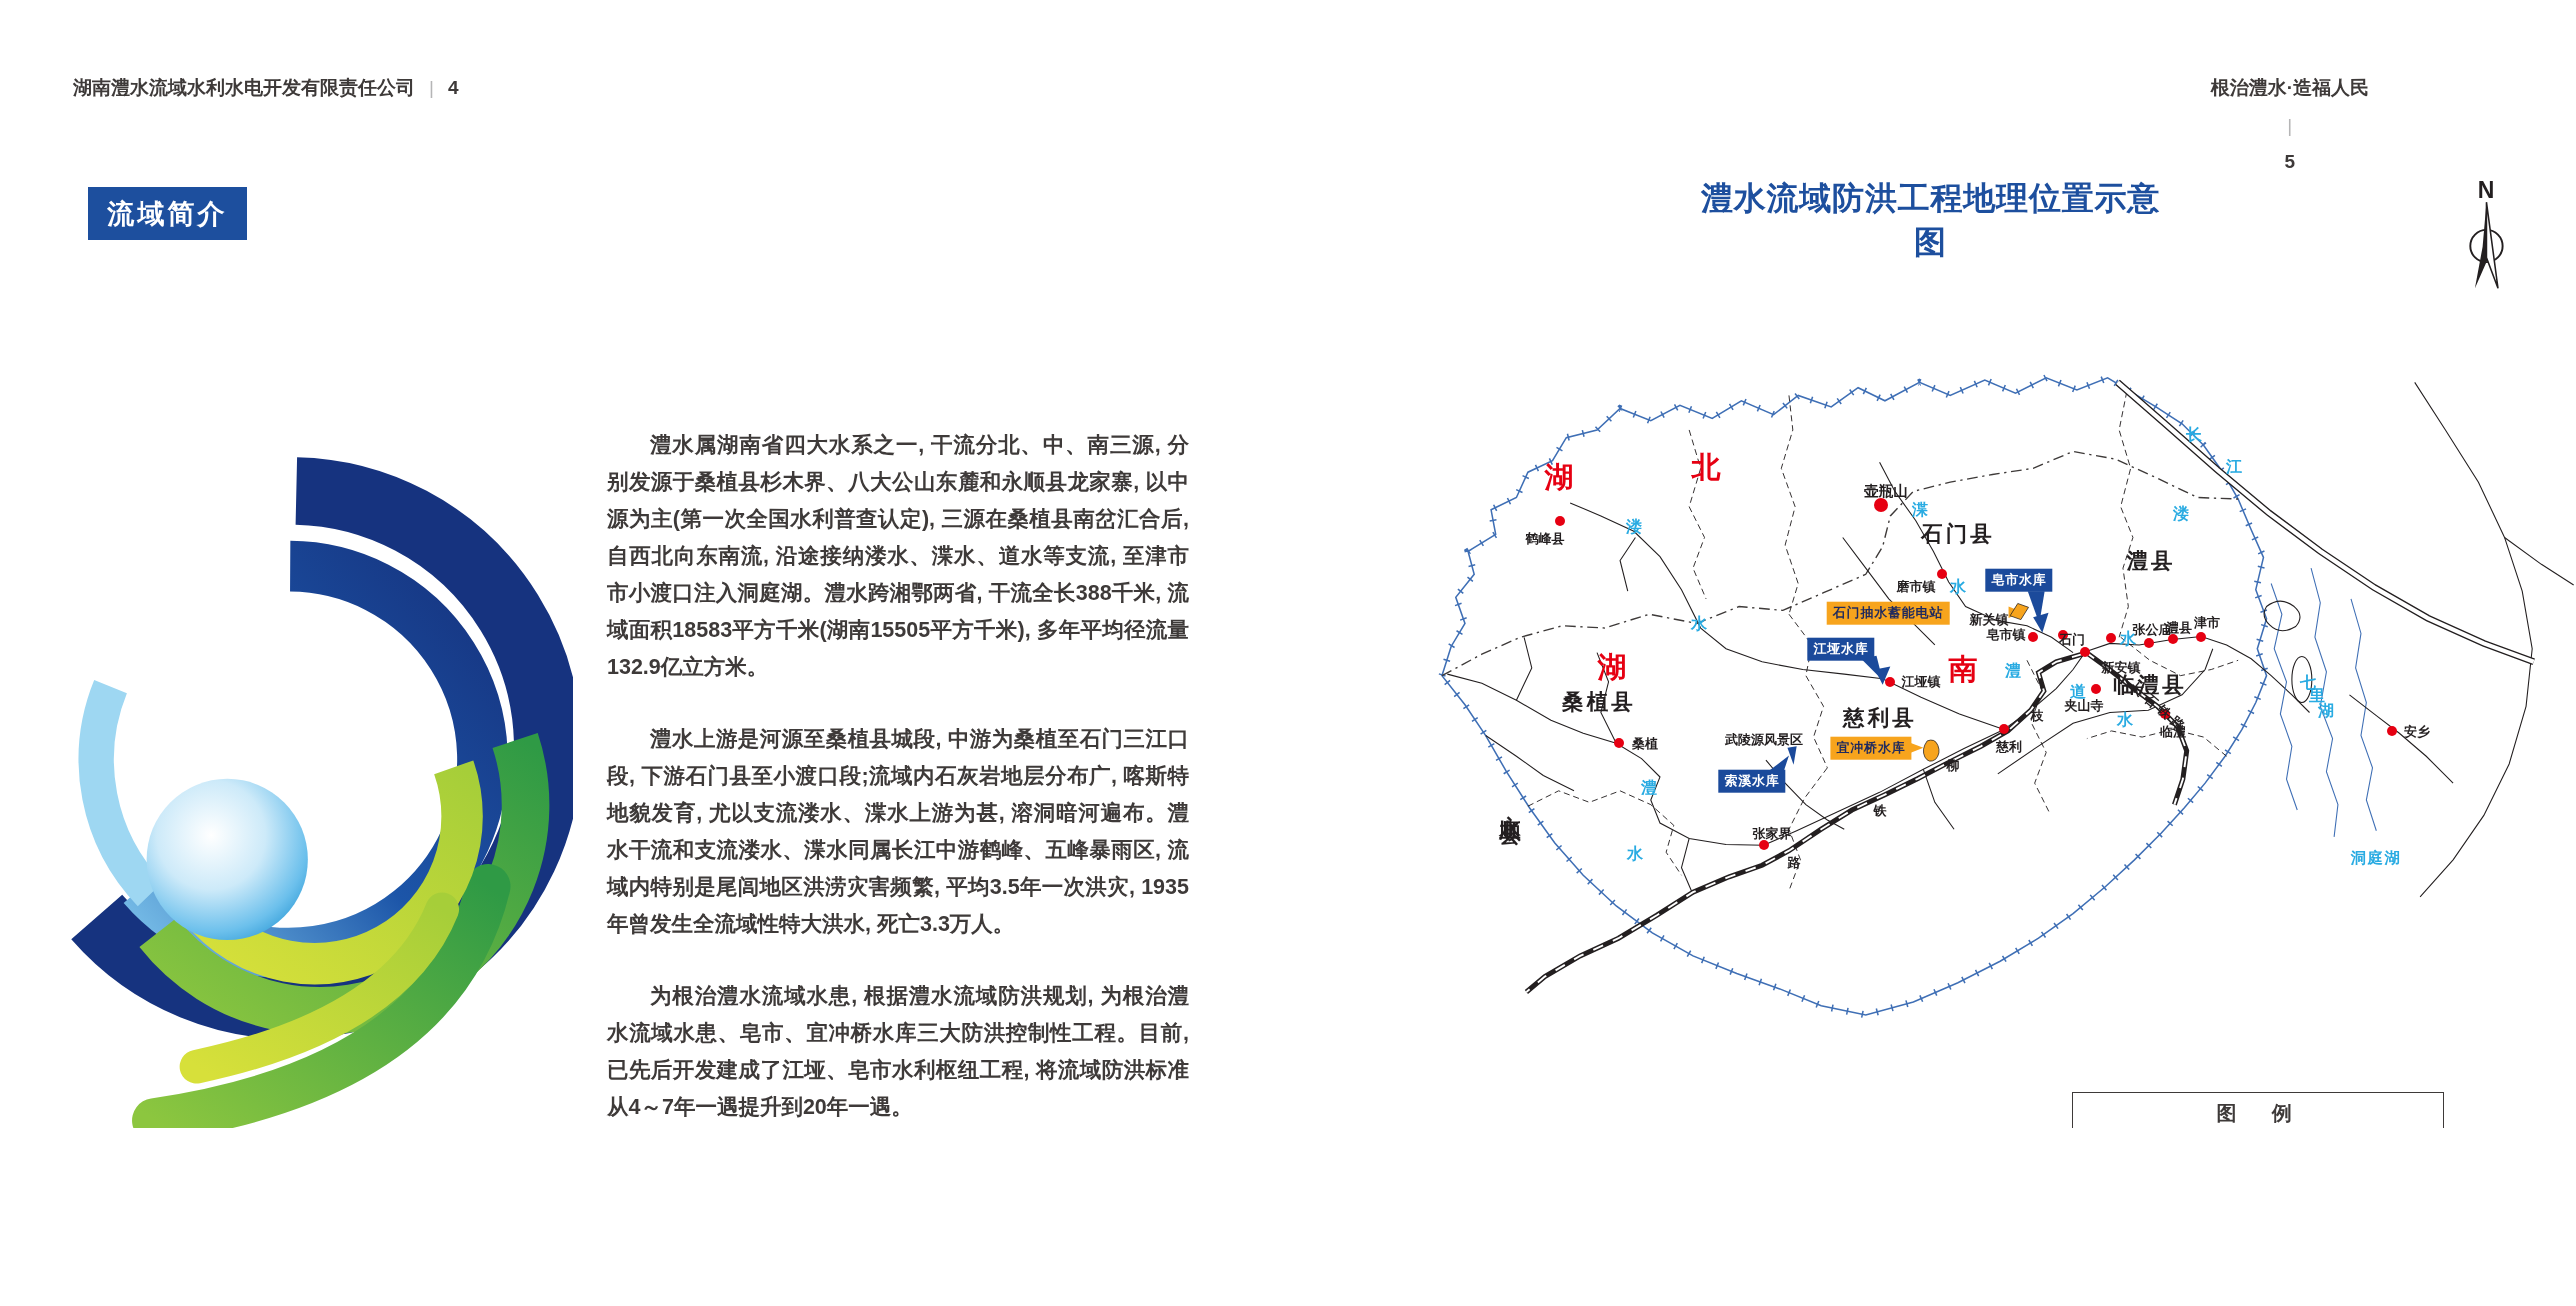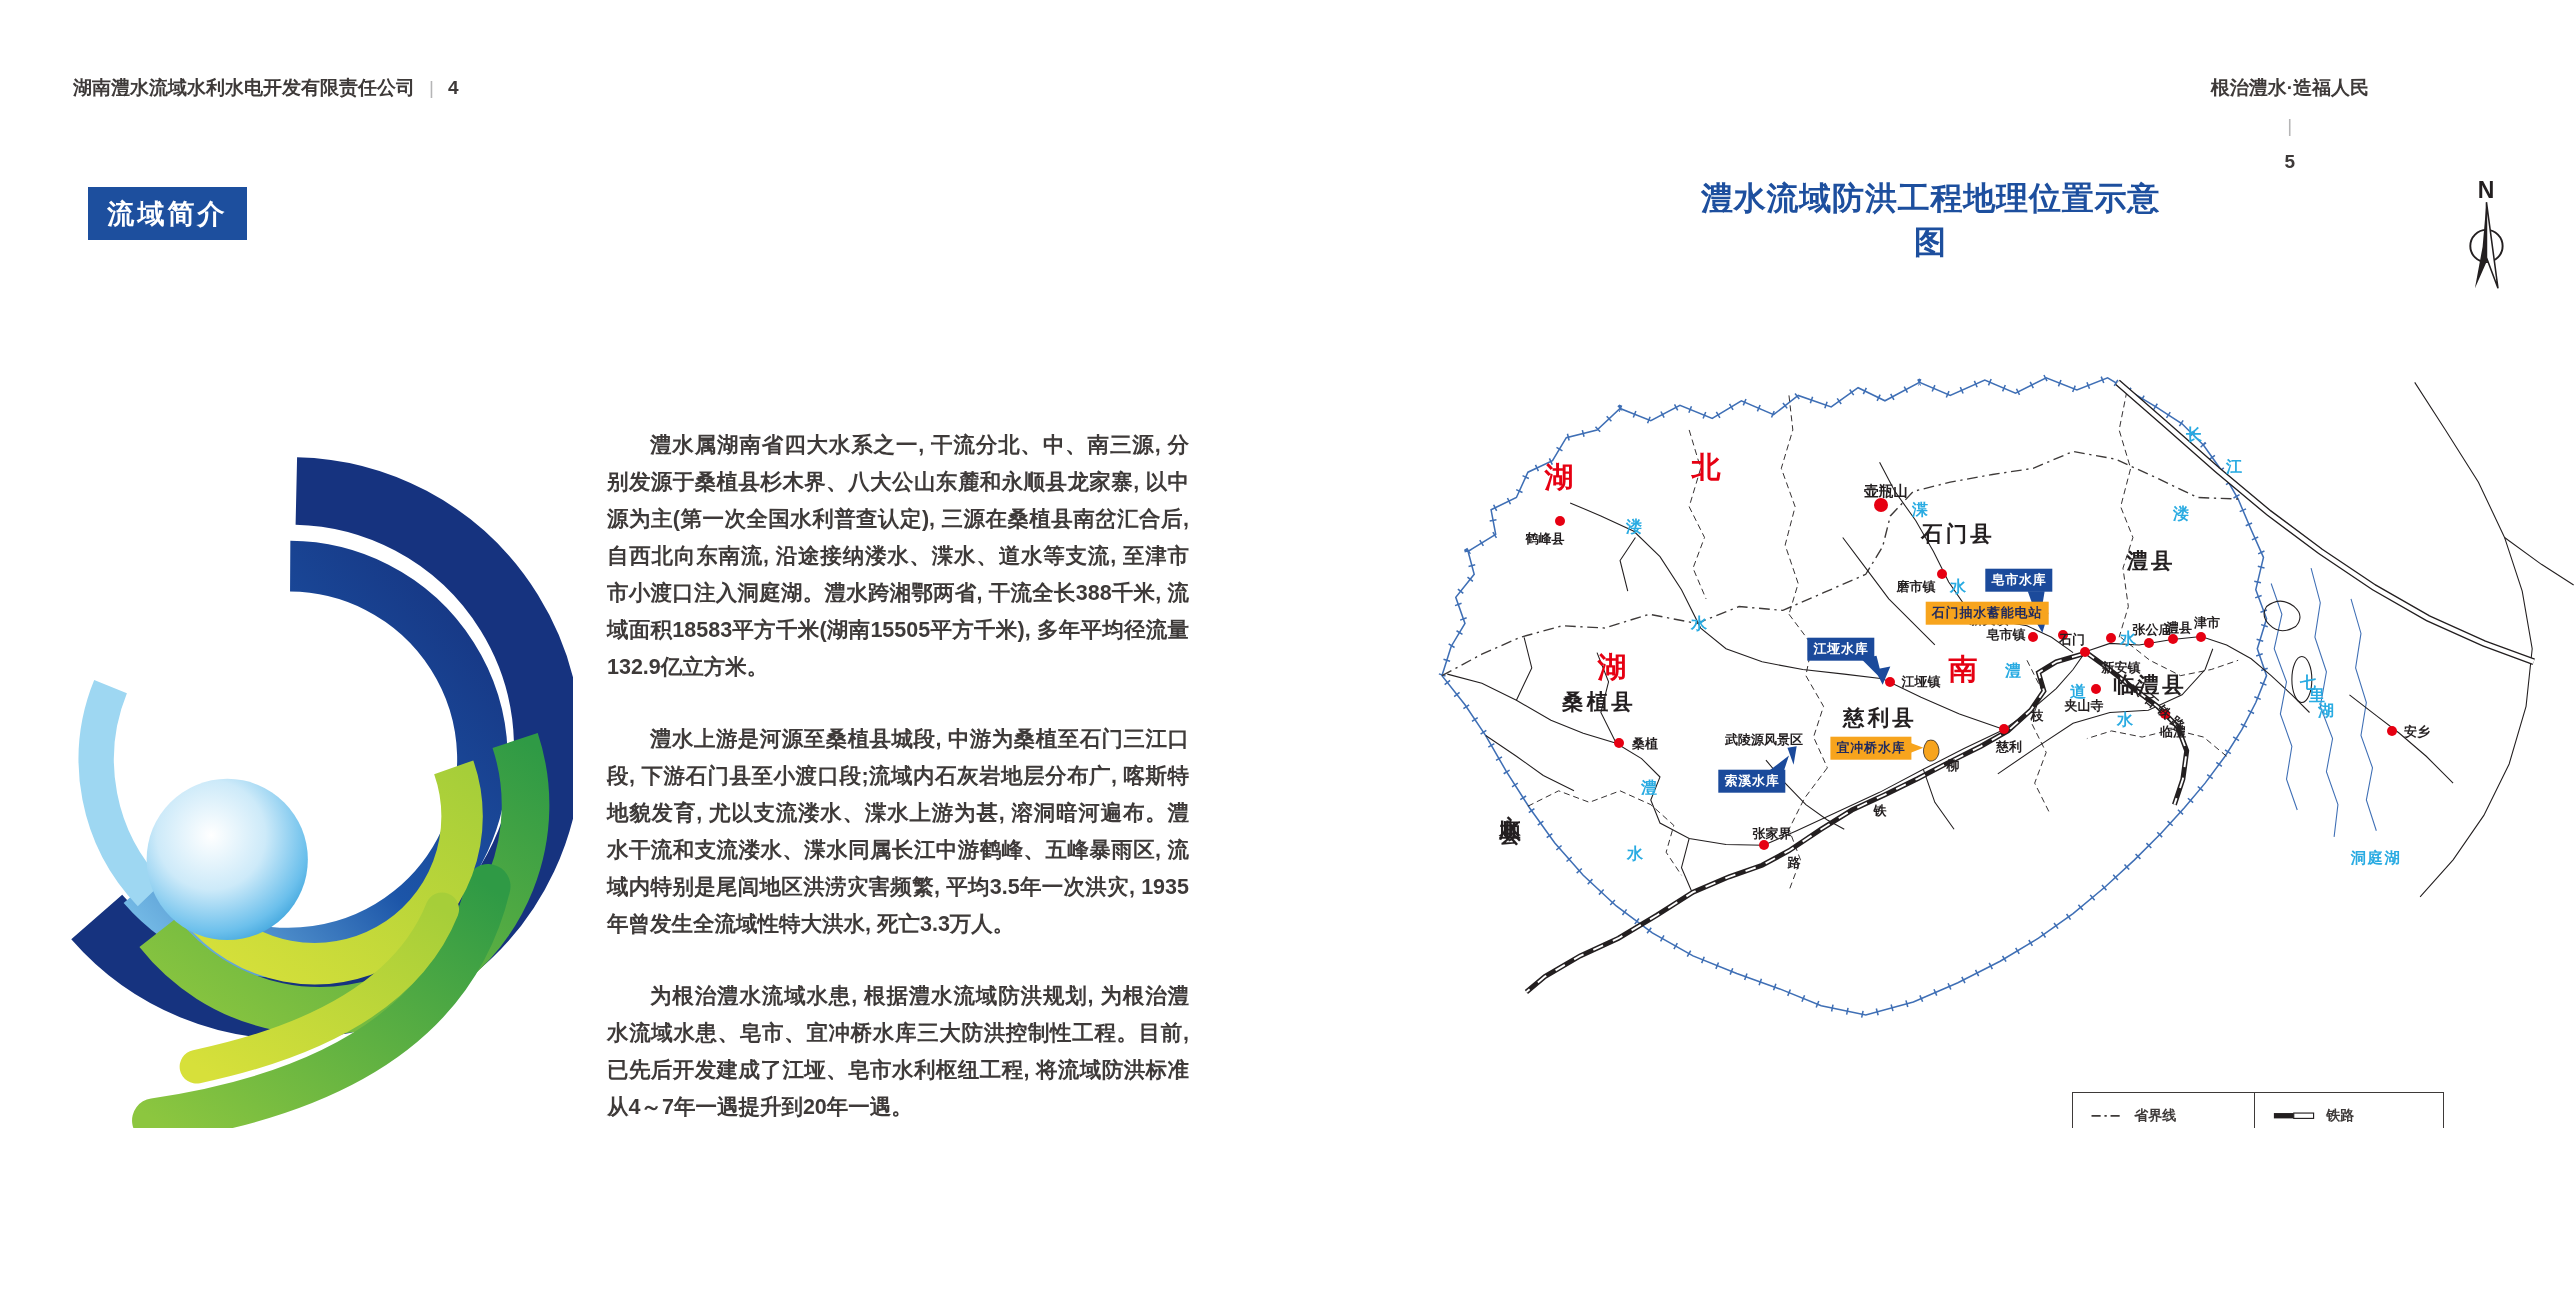--- a/index.html
+++ b/index.html
@@ -256,25 +256,26 @@
 
   <span class="ml railchar" style="left:2037px;top:716px;">枝</span>
   <span class="ml railchar" style="left:1953px;top:766px;">柳</span>
   <span class="ml railchar" style="left:1880px;top:811px;">铁</span>
   <span class="ml railchar" style="left:1794px;top:863px;">路</span>
   <span class="ml railrot" style="left:2159px;top:708px;">长石铁路</span>
 
   <span class="ml blabel" style="left:2019px;top:580px;">皂市水库</span>
   <span class="ml blabel" style="left:1841px;top:649px;">江垭水库</span>
   <span class="ml blabel" style="left:1752px;top:781px;">索溪水库</span>
-  <span class="ml olabel" style="left:1987px;top:613px;">石门抽水蓄能电站</span>
+  <span class="ml olabel" style="left:1888px;top:613px;">石门抽水蓄能电站</span>
   <span class="ml olabel" style="left:1871px;top:748px;">宜冲桥水库</span>
   <span class="ml scenic" style="left:1764px;top:740px;">武陵源风景区</span>
 
   <div class="legend">
+    <div class="ttl">图　例</div>
     <div class="row">
       <div class="cell c1">
         <svg class="abs-svg" style="position:static;" width="35" height="7.7" viewBox="0 0 46 10">
           <line x1="2" y1="5" x2="44" y2="5" stroke="#3e3a39" stroke-width="2.5" stroke-dasharray="12,5,3,5"></line>
         </svg>
         <span class="lab">省界线</span>
       </div>
       <div class="cell c2">
         <svg class="abs-svg" style="position:static;" width="45" height="10.7" viewBox="0 0 58 14">
           <rect x="2" y="4" width="26" height="7" fill="#231f20"></rect>

